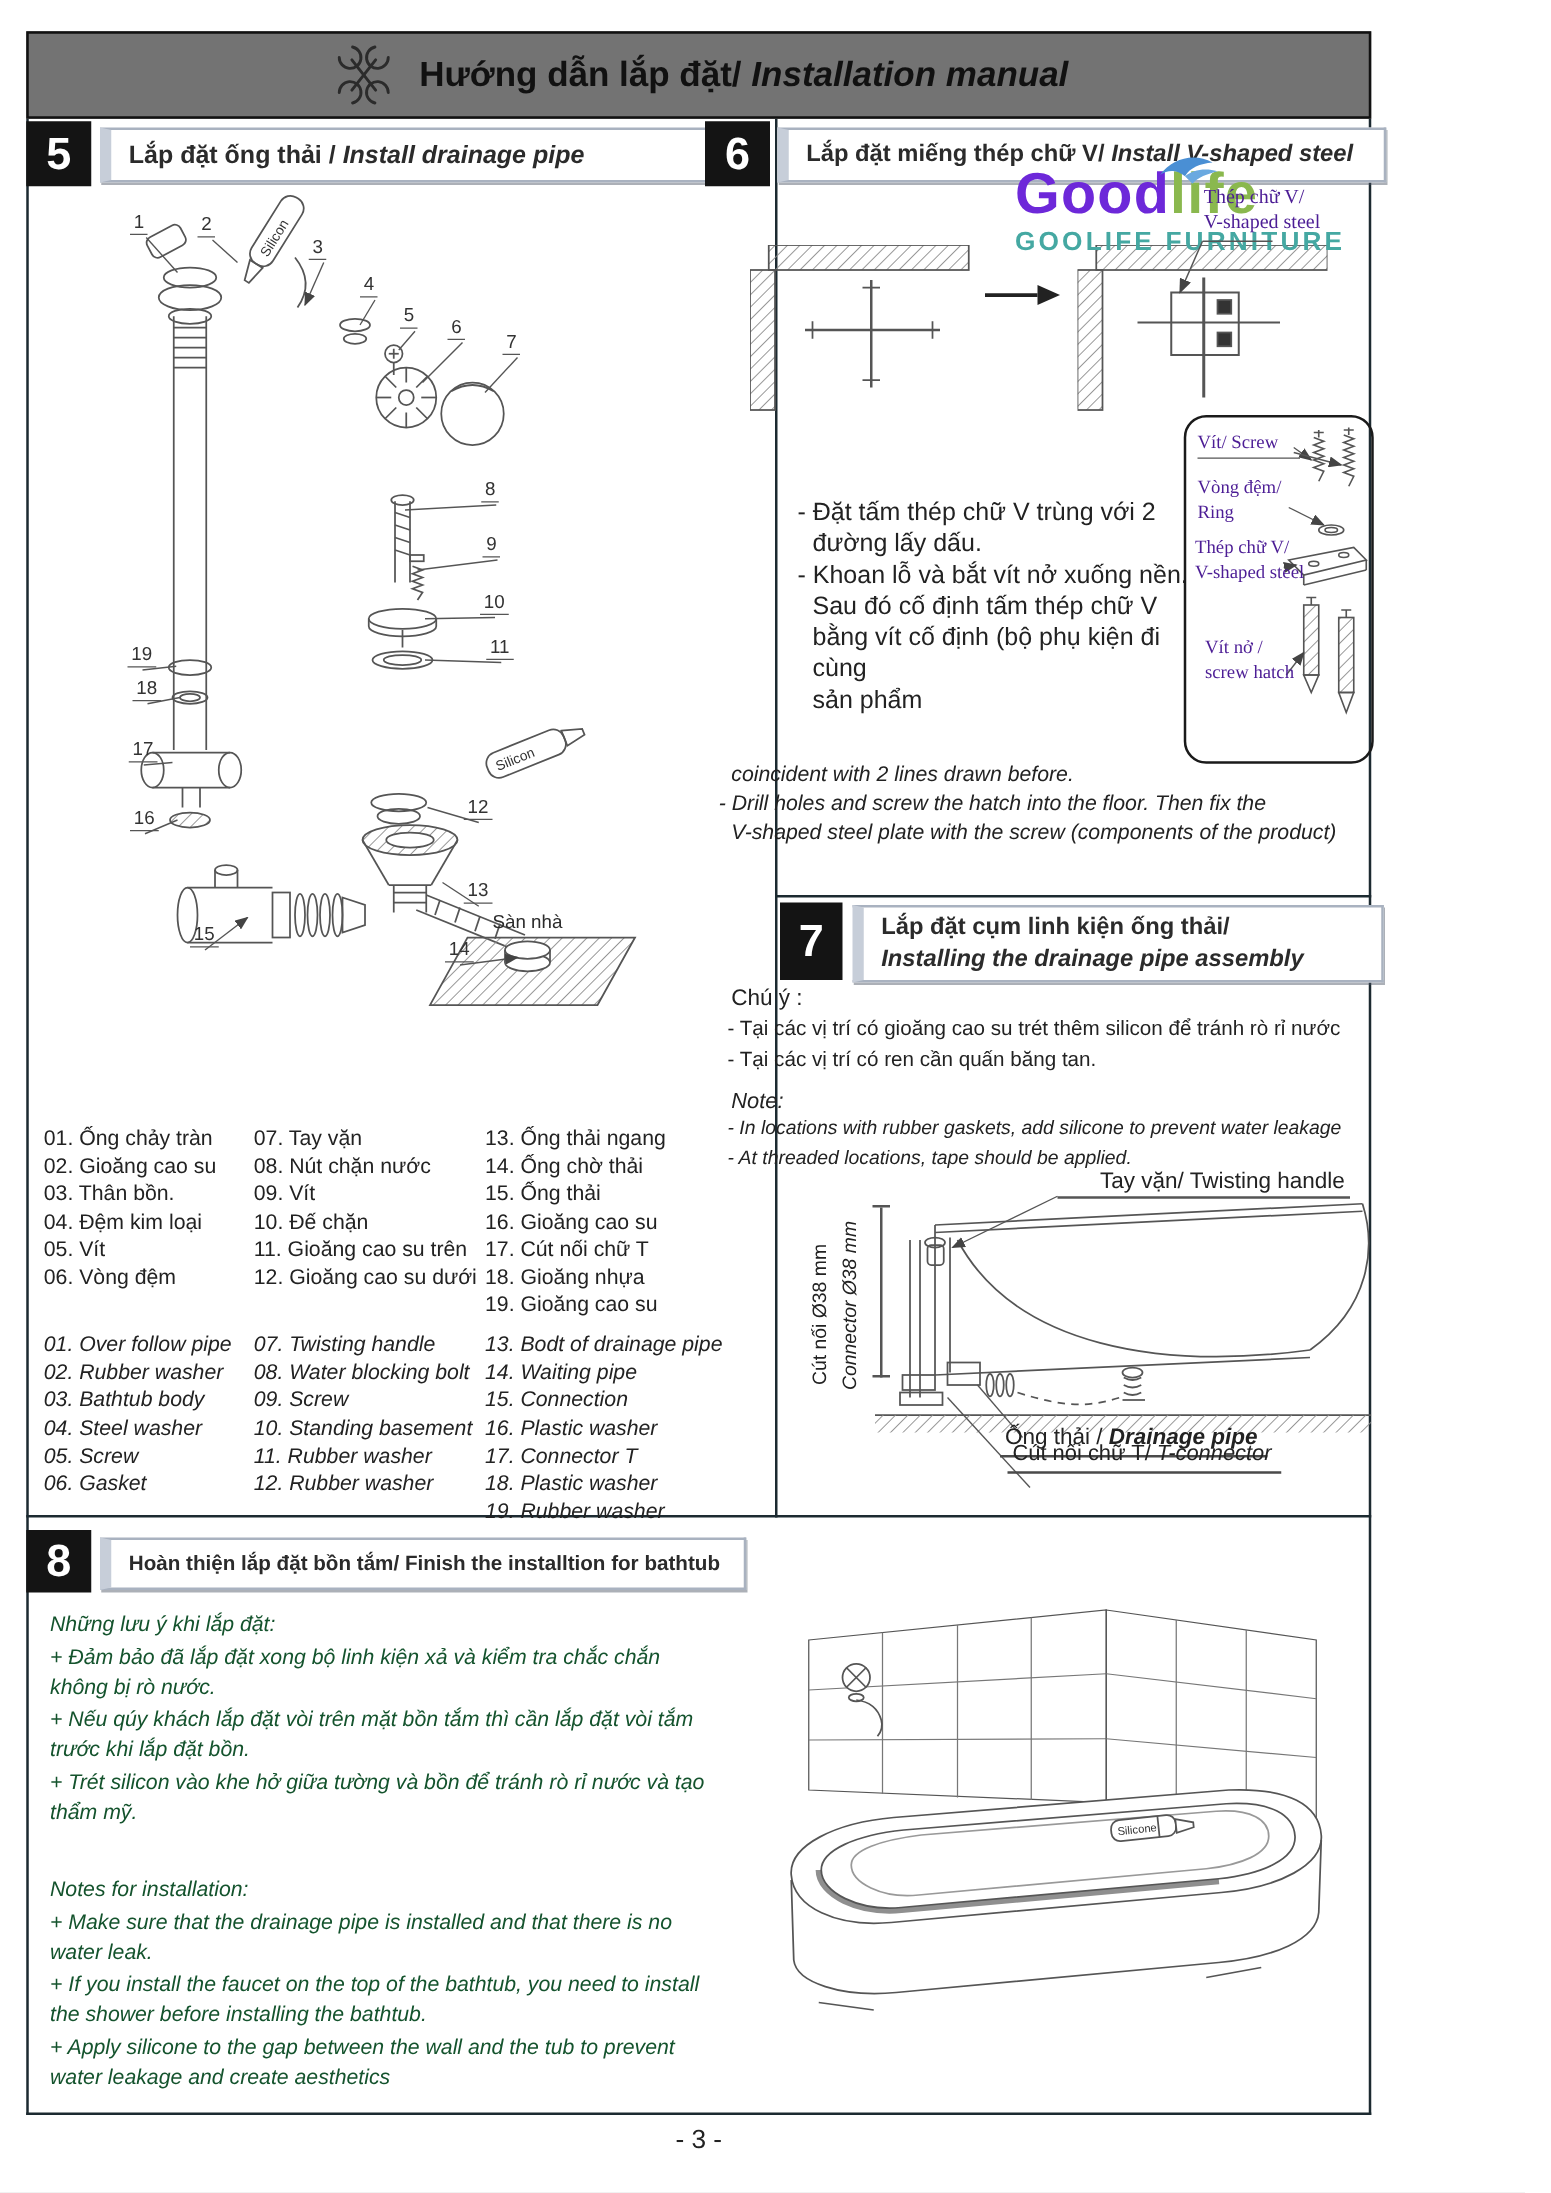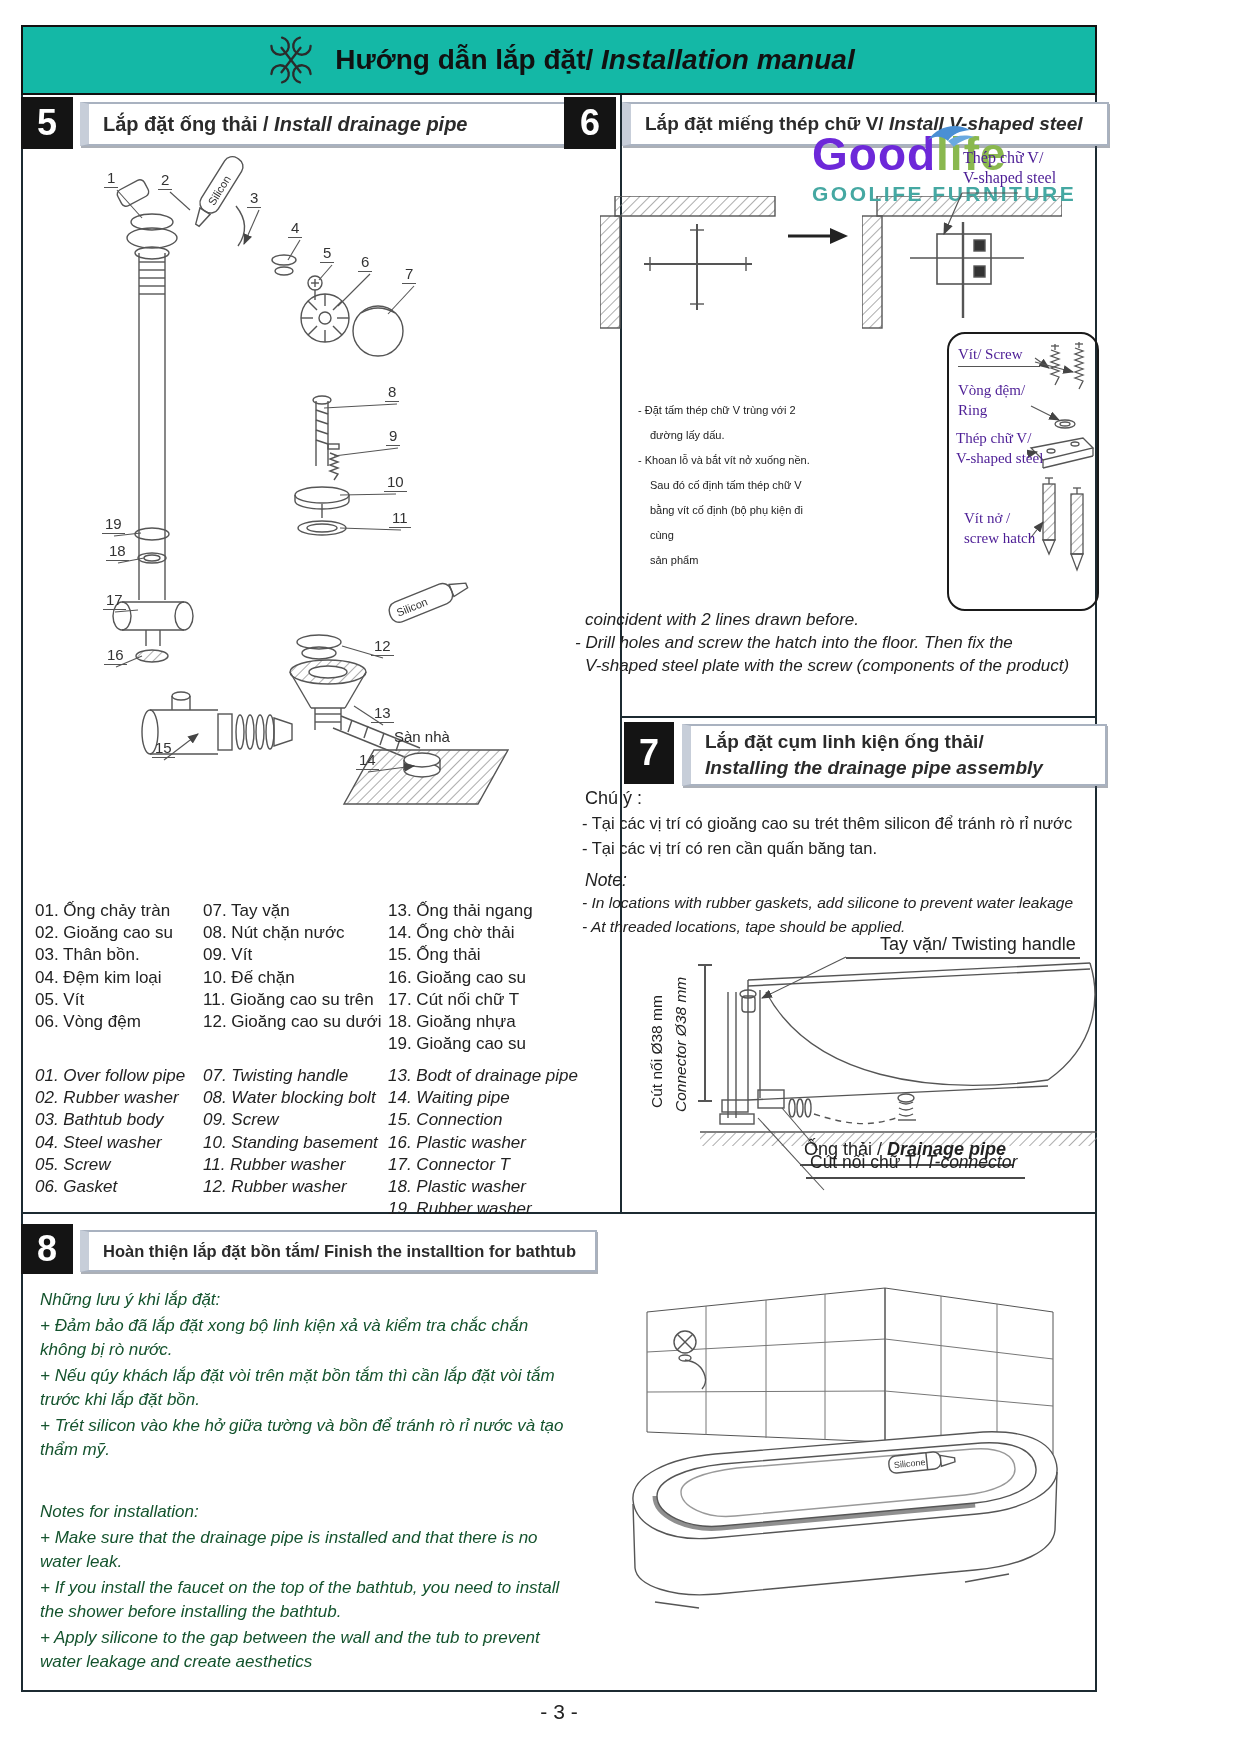--- a/index.html
+++ b/index.html
@@ -1,36 +1,36 @@
 <!DOCTYPE html>
 <html><head>
 <meta charset="utf-8">
 <style>
   html,body{margin:0;padding:0;background:#e8e8e8;}
   .page{position:relative;width:1241px;height:1754px;background:#ffffff;
         font-family:"Liberation Sans",sans-serif;color:#2b2b2b;overflow:hidden;margin:0 auto;}
   .abs{position:absolute;}
   .hln{position:absolute;background:#1c2a31;}
   .vln{position:absolute;background:#1c2a31;}
-  .topbar{position:absolute;left:21px;top:25px;width:1072px;height:66px;background:#14b8a6;
+  .topbar{position:absolute;left:21px;top:25px;width:1072px;height:66px;background:#737373;
           border:2px solid #111;display:flex;align-items:center;justify-content:center;gap:16px;}
   .topbar h1{margin:0;font-size:28px;font-weight:bold;color:#111;}
   .numbox{position:absolute;background:#141414;color:#fff;font-weight:bold;font-size:36px;
           display:flex;align-items:center;justify-content:center;}
   .tbar{position:absolute;background:#fff;border:2px solid #a9b2c0;border-left:9px solid #c7ced9;
         box-shadow:1px 2px 0 rgba(70,80,95,.45);display:flex;flex-direction:column;justify-content:center;
         padding-left:14px;font-weight:bold;white-space:nowrap;}
   .it{font-style:italic;}
   .callout{position:absolute;font-size:15px;color:#333;line-height:1;border-bottom:1.6px solid #555;
            padding:0 3px 2px;z-index:5;}
   .plist{position:absolute;display:flex;font-size:17px;line-height:22.2px;color:#222;}
   .plist ul{list-style:none;margin:0;padding:0;}
   .plist li{white-space:nowrap;}
   .pcol1{width:168px;} .pcol2{width:185px;} .pcol3{width:185px;}
-  .s6text{position:absolute;font-size:11px;line-height:25px;color:#222;white-space:nowrap;}
+  .s6text{position:absolute;font-size:20px;line-height:25px;color:#222;white-space:nowrap;}
   .s6text .ind{padding-left:12px;}
   .entext{position:absolute;font-size:17px;line-height:23px;color:#222;font-style:italic;white-space:nowrap;}
   .entext .ind{padding-left:10px;}
   .boxlabel{position:absolute;font-size:15px;line-height:20px;color:#4c1d95;white-space:nowrap;z-index:4;font-family:Liberation Serif, serif;}
   .boxlabel.u{border-bottom:1.5px solid #555;padding-bottom:2px;}
   .notetext{position:absolute;font-size:16.5px;color:#222;white-space:nowrap;}
   .vlab{position:absolute;transform:rotate(-90deg);transform-origin:0 0;white-space:nowrap;
         font-size:15.5px;color:#222;}
   .diaglabel{position:absolute;border-bottom:2px solid #4a4a4a;padding:1px 8px 4px 4px;
              font-size:18px;color:#222;white-space:nowrap;z-index:4;background:transparent;}

